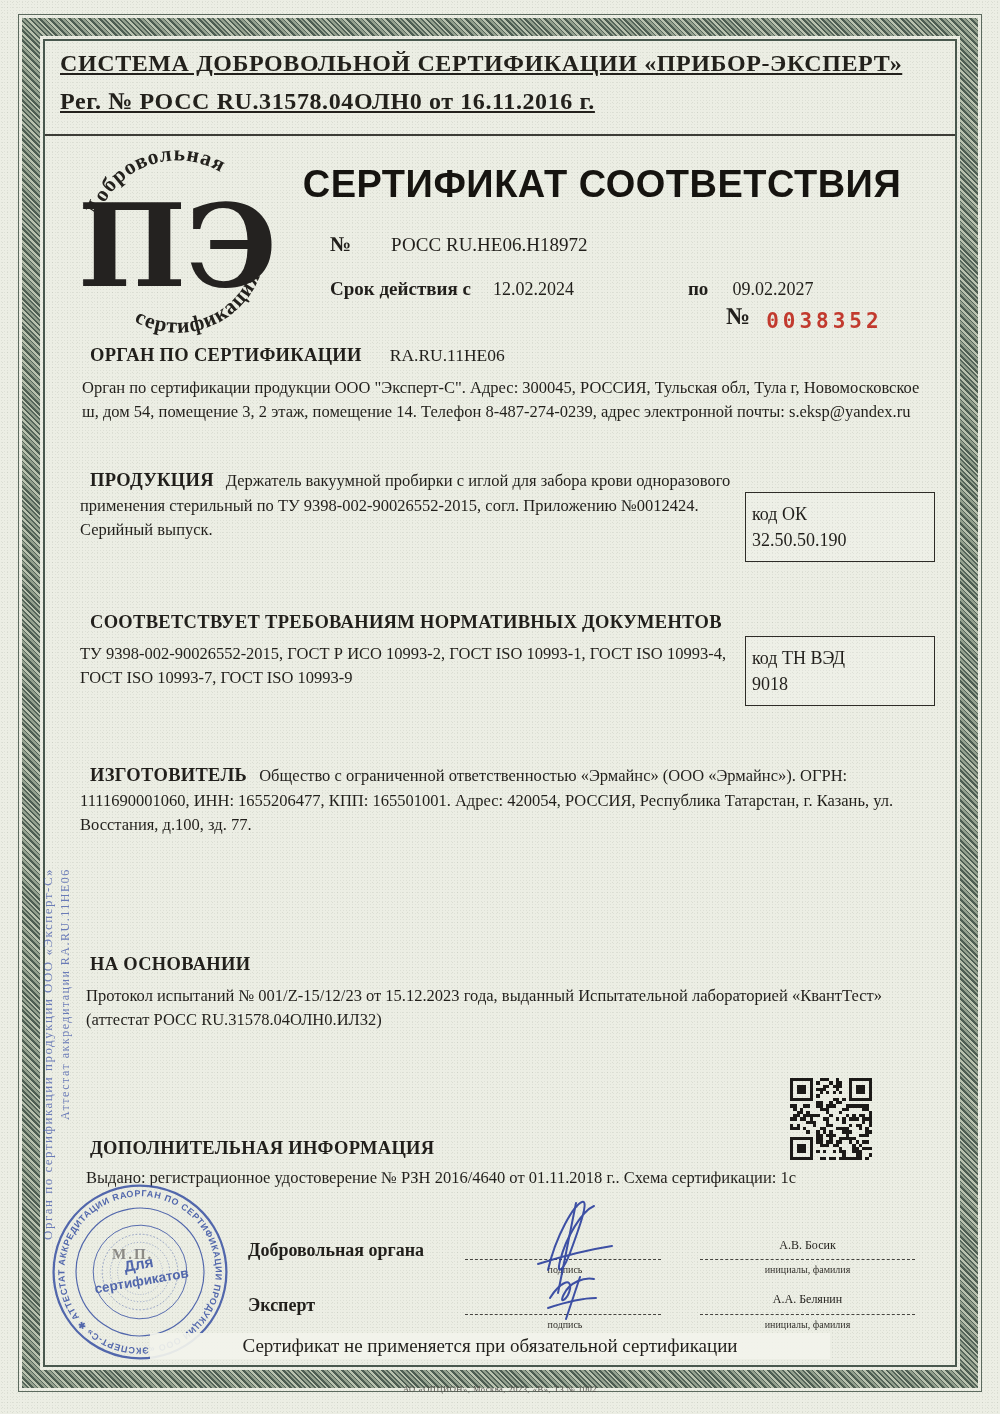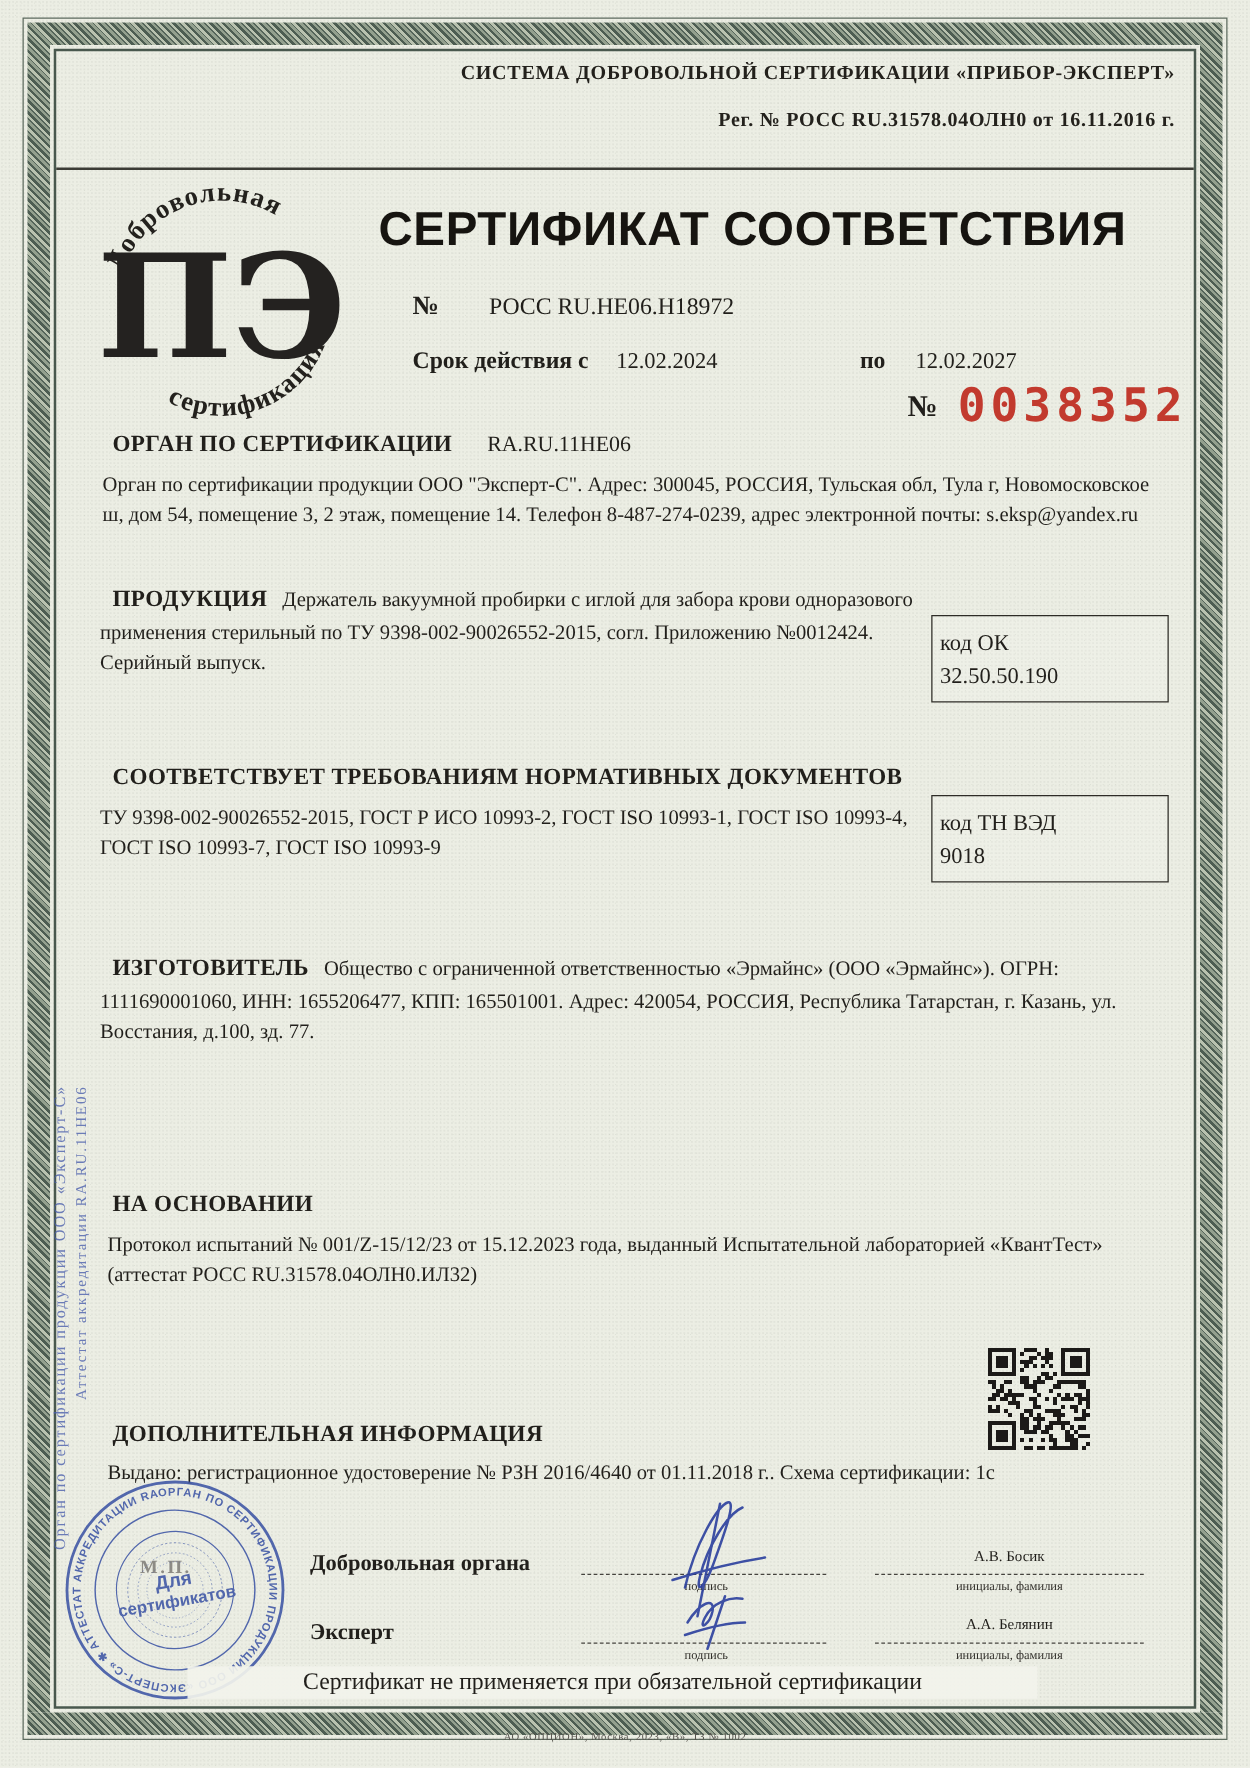--- a/index.html
+++ b/index.html
@@ -9,28 +9,28 @@
     background-image: radial-gradient(rgba(110,120,100,0.14) 0.6px, transparent 0.7px),
                       radial-gradient(rgba(90,100,90,0.10) 0.5px, transparent 0.6px);
     background-size: 5px 5px, 3px 3px; }
   .abs { position:absolute; }
   
   .frame-outline-outer { position:absolute; left:18px; top:14px; right:18px; bottom:22px; border:1px solid #5c6a5e; }
   .frame-band { position:absolute; left:22px; top:18px; right:22px; bottom:26px; border:18px solid #68786a;
     border-image: repeating-linear-gradient(45deg,#4d5d52 0 2px,#93a08e 2px 4px,#55655a 4px 5px,#b9c2af 5px 7px) 18; }
   .frame-outline-inner { position:absolute; left:43px; top:39px; right:43px; bottom:47px; border:2px solid #49584e; }
   .header-rule { position:absolute; left:45px; right:45px; top:134px; border-top:2px solid #3c3c36; }
-  .hdr { position:absolute; left:60px; right:60px; text-align:right; font-weight:bold; font-size:16px; letter-spacing:0.6px; color:#23211c; }
+  .hdr { position:absolute; left:60px; right:60px; text-align:left; font-weight:bold; font-size:24px; letter-spacing:0.6px; color:#23211c;text-decoration:underline; }
   .title { position:absolute; left:278px; top:163px; width:648px; text-align:center;
     font-family:"Liberation Sans","DejaVu Sans",sans-serif; font-weight:bold; font-size:38px; letter-spacing:0.5px; color:#161410; }
   .seclabel { font-weight:bold; font-size:18.5px; letter-spacing:0.3px;margin-left:10px; }
   .seclabel.inline { margin-right:12px; }
   .bodytext { font-size:16.5px; line-height:1.45; }
   .codebox { position:absolute; border:1.6px solid #2e2c27; padding:8px 6px; font-size:18px; line-height:1.45; background:rgba(255,255,255,0.12); }
-  .red-num { font-family:"DejaVu Sans Mono","Liberation Mono",monospace; font-weight:bold; font-size:37px; color:#c23a2e; letter-spacing:4px; }
+  .red-num { font-family:"DejaVu Sans Mono","Liberation Mono",monospace; font-weight:bold; font-size:21px; color:#c23a2e; letter-spacing:4px; }
   .dashline { position:absolute; height:0; border-bottom:1.6px dashed #45433e; }
   .cap { position:absolute; font-size:10px; color:#33312c; text-align:center; }
   .sig-name { position:absolute; font-size:12px; text-align:center; }
   .sig-role { position:absolute; font-weight:bold; font-size:18px; }
   .sidetext { position:absolute; writing-mode:vertical-rl; transform:rotate(180deg); color:#4c60ad; opacity:0.8; font-size:13px; letter-spacing:1.5px; z-index:3; }
   .stamp { position:absolute; left:50px; top:1182px; width:180px; height:180px; opacity:0.88; transform:rotate(-10deg); z-index:2; }
   .mp { position:absolute; left:112px; top:1246px; font-size:15px; font-weight:bold; color:#8d8b85; letter-spacing:2px; z-index:1; }
   .sigs { position:absolute; left:490px; top:1165px; width:200px; height:170px; z-index:2; }
   .qr { position:absolute; left:790px; top:1078px; width:82px; height:82px; }
   .note { position:absolute; top:1333px; left:150px; width:680px; text-align:center; font-size:19px;
@@ -70,21 +70,21 @@
 
   <div class="abs" style="top:232px; left:330px;">
     <span style="font-weight:bold; font-size:21px;">№</span>
     <span style="font-size:19px; margin-left:36px;">РОСС RU.НЕ06.Н18972</span>
   </div>
 
   <div class="abs" style="top:278px; left:330px;">
     <span style="font-weight:bold; font-size:19px;">Срок действия  с</span>
     <span style="font-size:18px; margin-left:18px;">12.02.2024</span>
     <span style="font-weight:bold; font-size:19px; margin-left:110px;">по</span>
-    <span style="font-size:18px; margin-left:20px;">12.02.2027</span>
+    <span style="font-size:18px; margin-left:20px;">09.02.2027</span>
   </div>
 
   <div class="abs" style="top:303px; left:726px;">
     <span style="font-weight:bold; font-size:24px; vertical-align:4px;">№</span>
     <span class="red-num" style="margin-left:12px;">0038352</span>
   </div>
 
   <div class="abs" style="top:345px; left:80px;">
     <span class="seclabel">ОРГАН ПО СЕРТИФИКАЦИИ</span>
     <span style="font-size:17.5px; margin-left:24px;">RA.RU.11НЕ06</span>

